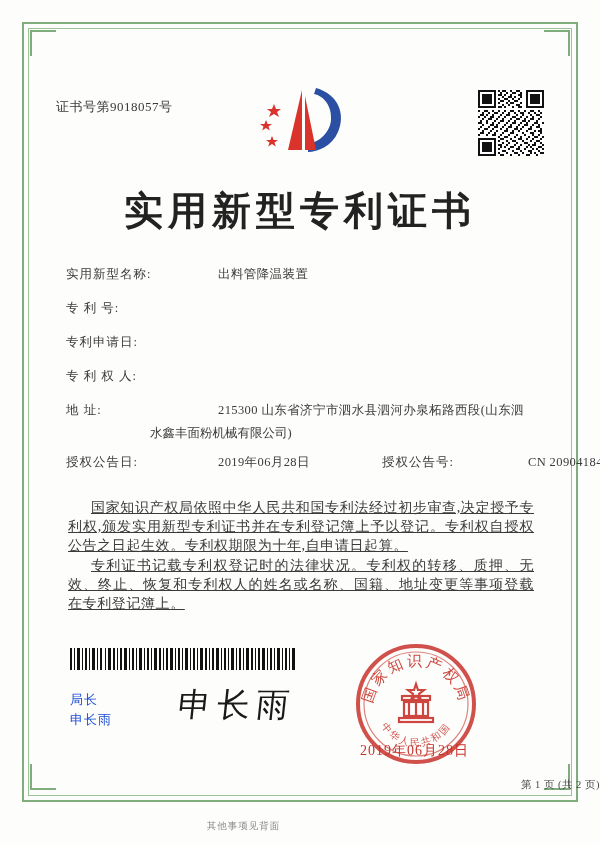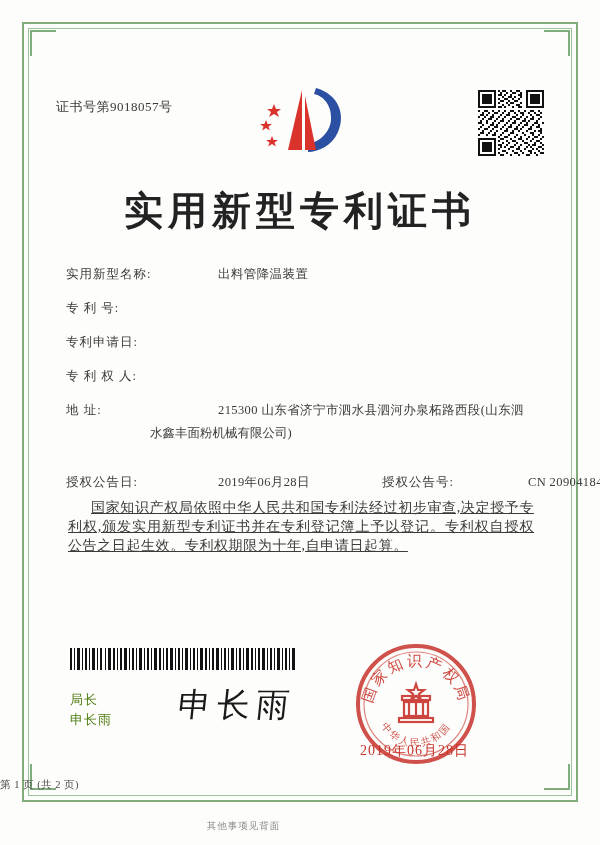--- a/index.html
+++ b/index.html
@@ -113,21 +113,21 @@
   .frow.two .fvalue { flex: 0 0 auto; }
   .flabel2 {
     margin-left: 44px;
     margin-right: 6px;
     white-space: nowrap;
     letter-spacing: 1px;
   }
   .addr-cont {
     margin-left: 84px;
     margin-top: -11px;
-    margin-bottom: 32px;
+    margin-bottom: 12px;
     font-size: 12.5px;
   }
 
   
   .para {
     position: absolute;
     left: 68px;
     width: 466px;
     font-size: 14px;
     line-height: 19px;
@@ -147,21 +147,21 @@
     width: 226px; height: 22px;
   }
 
   
   .sig-label {
     position: absolute;
     left: 70px; top: 690px;
     font-size: 13px;
     line-height: 20px;
     letter-spacing: 1px;
-    color: #4d7c0f;
+    color: #1d4ed8;
   }
   .sig-hand {
     position: absolute;
     left: 178px; top: 683px;
     font-size: 33px;
     font-family: "Liberation Serif", serif;
     color: #1a1a1a;
     letter-spacing: 6px;
     transform: skewX(-6deg);
   }
@@ -179,21 +179,21 @@
     color: #c8332b;
     letter-spacing: 1px;
     font-family: "Liberation Serif", serif;
   }
 
   
   .page-no {
     position: absolute;
     left: 0; top: 778px;
     width: 600px;
-    text-align: left;
+    text-align: right;
     font-size: 10.5px;
     color: #4a4a4a;
     letter-spacing: 0.5px;
   }
   .bottom-note {
     position: absolute;
     left: 0; top: 820px;
     width: 487px;
     text-align: center;
     font-size: 9.5px;
@@ -483,20 +483,21 @@
     <div class="addr-cont">水鑫丰面粉机械有限公司)</div>
     <div class="frow two">
       <div class="flabel">授权公告日:</div>
       <div class="fvalue">2019年06月28日</div>
       <div class="flabel2">授权公告号:</div>
       <div class="fvalue">CN 209041845 U</div>
     </div>
   </div>
 
   <div class="para p1">国家知识产权局依照中华人民共和国专利法经过初步审查,决定授予专利权,颁发实用新型专利证书并在专利登记簿上予以登记。专利权自授权公告之日起生效。专利权期限为十年,自申请日起算。</div>
+  <div class="para p2">专利证书记载专利权登记时的法律状况。专利权的转移、质押、无效、终止、恢复和专利权人的姓名或名称、国籍、地址变更等事项登载在专利登记簿上。</div>
 
   <div class="barcode">
     <svg width="226" height="22" viewBox="0 0 226 22" shape-rendering="crispEdges">
       <g fill="#111">
         <rect x="0" y="0" width="2" height="22"></rect>
           <rect x="4" y="0" width="1" height="22"></rect>
           <rect x="7" y="0" width="3" height="22"></rect>
         <rect x="12" y="0" width="1" height="22"></rect>
           <rect x="15" y="0" width="2" height="22"></rect>
           <rect x="19" y="0" width="1" height="22"></rect>

